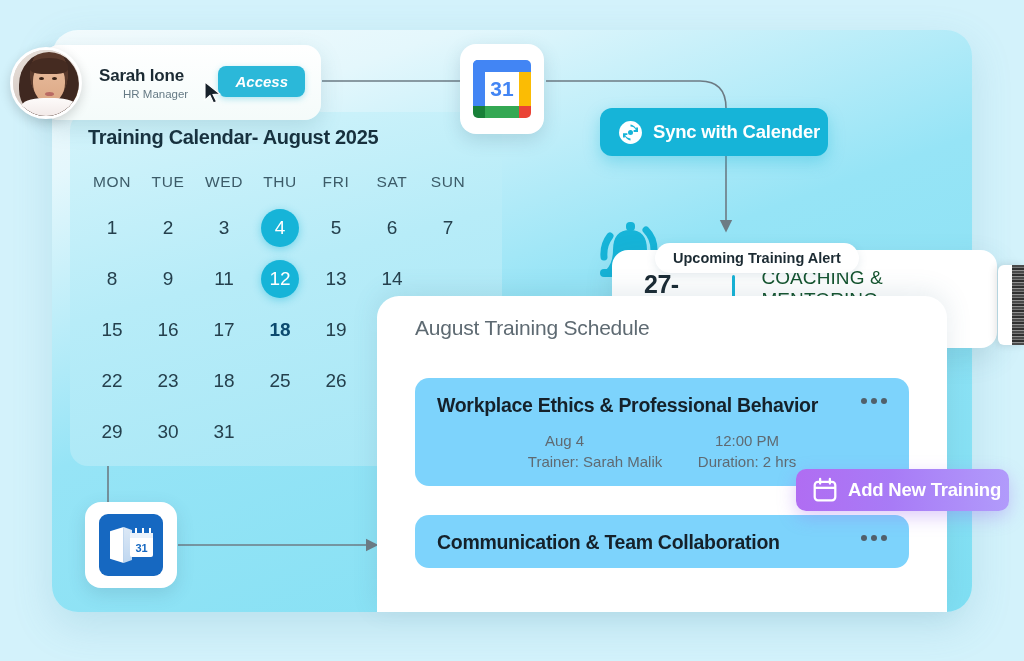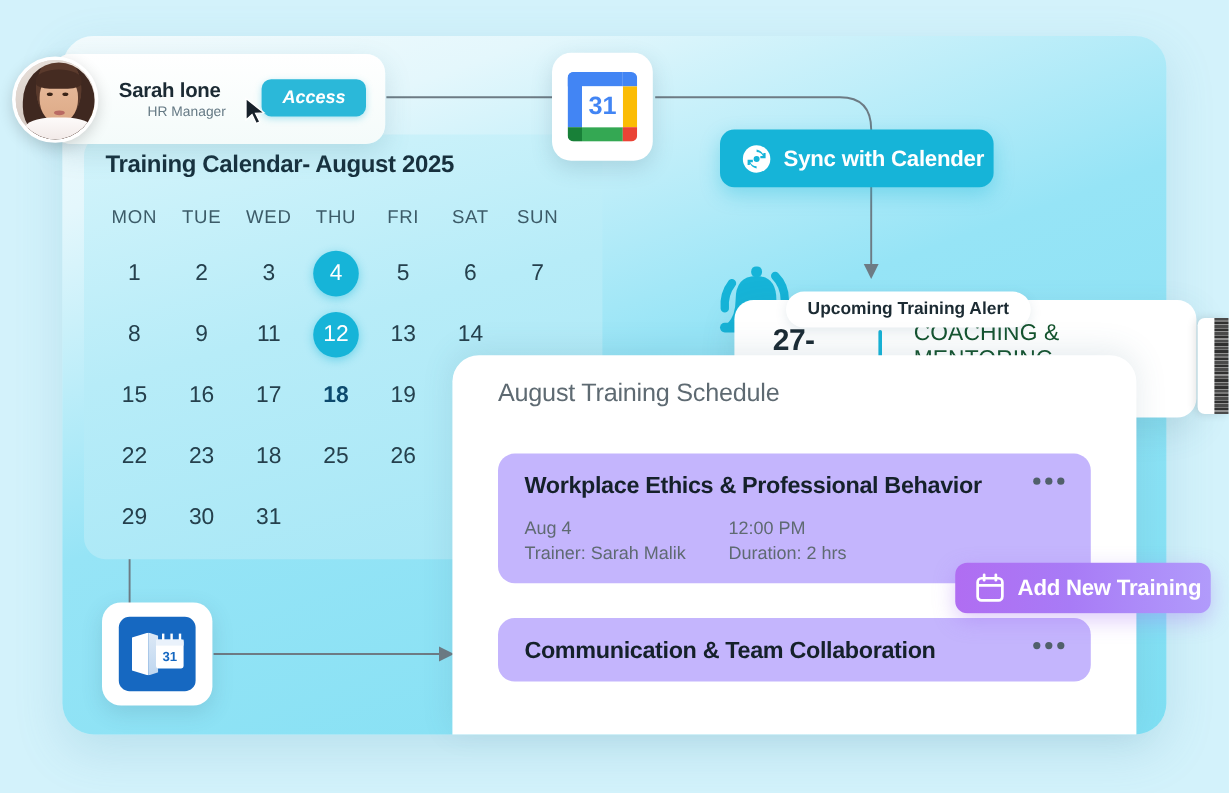--- a/index.html
+++ b/index.html
@@ -165,27 +165,27 @@
 
   
   .sched {
     position: absolute; left: 377px; top: 296px; width: 570px; height: 316px;
     background: #ffffff; border-radius: 22px 22px 0 0;
     box-shadow: 0 -4px 26px rgba(60,110,130,.13);
   }
   .sched-title { position: absolute; left: 415px; top: 316px; font-size: 21px; color: #5e6a72; letter-spacing: -.2px; }
   .tcard {
     position: absolute; left: 415px; width: 494px;
-    background: #c4b5fd; border-radius: 14px; padding: 16px 22px 14px 22px;
+    background: #7dd3fc; border-radius: 14px; padding: 16px 22px 14px 22px;
   }
   .tcard.c1 { top: 378px; }
   .tcard.c2 { top: 515px; }
   .tcard-title { font-size: 19.5px; font-weight: 700; color: #15212a; letter-spacing: -.3px; }
   .tcard-meta { margin-top: 14px; font-size: 15px; color: #5f6a72; line-height: 1.38; }
-  .meta-row { display: flex; }
+  .meta-row { display: flex; justify-content: center; }
   .meta-a { width: 170px; }
   .dots {
     position: absolute; right: 22px; top: 20px;
     display: flex; gap: 4px;
   }
   .dots i { width: 6px; height: 6px; border-radius: 50%; background: #51606b; display:block; }
 
   
   .add-btn {
     position: absolute; left: 796px; top: 469px; width: 213px; height: 42px;

